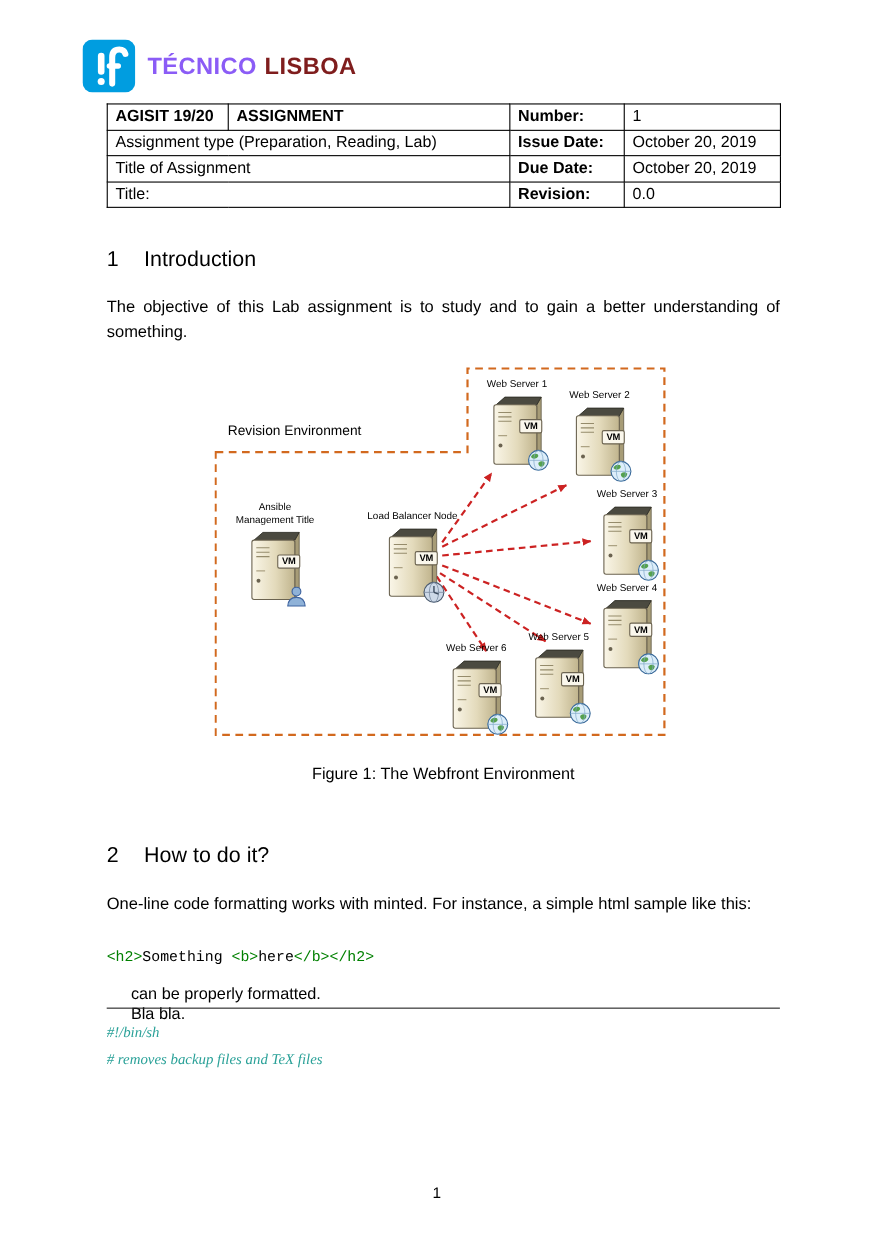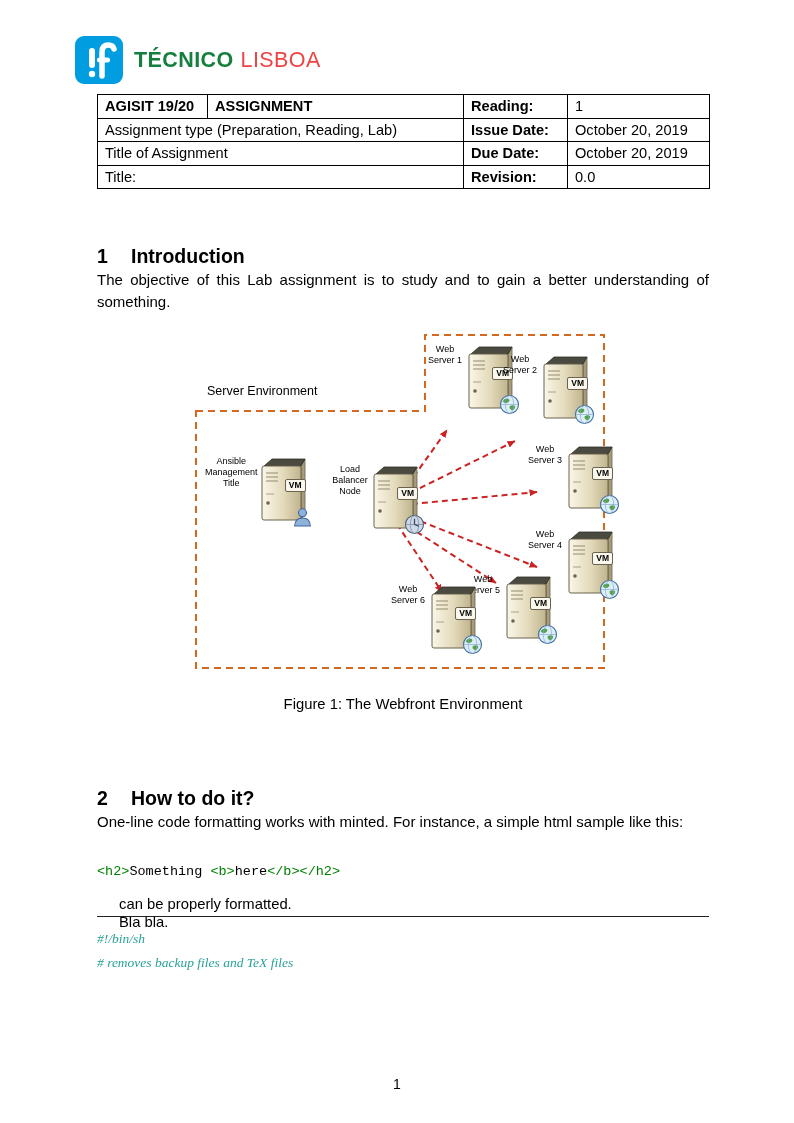--- a/index.html
+++ b/index.html
@@ -2,41 +2,41 @@
 <html style="--tecnico-blue: #009de0; --env-border: #d2691e; --arrow-red: #cc2222; --tag-green: #008000; --comment-teal: #2aa198;"><head>
 <meta charset="utf-8">
 <style>
   html,body{margin:0;padding:0;background:#fff;}
   .page{position:relative;width:794px;height:1123px;background:#fff;font-family:"Liberation Sans",sans-serif;color:#000;overflow:hidden;}
 
   
   .logo-row{position:absolute;left:75px;top:36px;display:flex;align-items:center;gap:11px;}
   .logo-mark{width:48px;height:48px;display:block;}
   .brand{font-size:21.5px;letter-spacing:.4px;display:flex;gap:7px;align-items:baseline;}
-  .brand-primary{font-weight:bold;color:#15803d;}
-  .brand-secondary{font-weight:normal;color:#ef4444;}
+  .brand-primary{font-weight:bold;color:#8b5cf6;}
+  .brand-secondary{font-weight:bold;color:#7f1d1d;}
 
   
   .header-table{position:absolute;left:97px;top:94px;width:612px;border-collapse:collapse;font-size:14.6px;table-layout:fixed;}
   .header-table td{border:1px solid #000;padding:1px 7px;height:20.5px;overflow:hidden;white-space:nowrap;}
   .b{font-weight:bold;}
 
   
-  .sec-heading{position:absolute;left:97px;font-size:19.5px;font-weight:bold;margin-top:20px;}
+  .sec-heading{position:absolute;left:97px;font-size:19.5px;font-weight:normal;}
   .sec-num{display:inline-block;min-width:34px;}
   .para{position:absolute;left:97px;width:612px;font-size:15px;line-height:21.5px;text-align:justify;}
 
   
   .figure{position:absolute;left:195px;top:330px;width:415px;height:340px;}
   .fig-svg{position:absolute;left:0;top:0;width:415px;height:340px;}
   .env-outline{fill:none;stroke:var(--env-border,#d2691e);stroke-width:2;stroke-dasharray:7 5;}
   .arrow{stroke:var(--arrow-red,#cc2222);stroke-width:2;stroke-dasharray:6 4;fill:none;}
   .arrow-head{fill:var(--arrow-red,#cc2222);stroke:none;}
   .env-label{position:absolute;left:12px;top:54px;font-size:12.5px;}
-  .fig-node{position:absolute;width:90px;display:flex;flex-direction:row;align-items:flex-start;}
+  .fig-node{position:absolute;width:90px;display:flex;flex-direction:column;align-items:center;}
   .fig-label{font-size:9px;text-align:center;line-height:11px;margin-bottom:3px;}
   .server{position:relative;width:50px;height:68px;}
   .server-svg{display:block;width:50px;height:68px;}
   .vm-badge{position:absolute;right:2px;top:23px;background:#faf7ec;border:1px solid #6b6350;font-size:8.5px;font-weight:bold;padding:0 3px;line-height:11px;border-radius:2px;}
   .overlay-icon{position:absolute;right:-5px;bottom:-3px;width:21px;height:21px;}
   .fig-caption{position:absolute;left:97px;top:696px;width:612px;text-align:center;font-size:14.8px;}
 
   
   .inline-code{position:absolute;left:97px;top:864px;font-family:"Liberation Mono","DejaVu Sans Mono",monospace;font-size:13.5px;}
   .code-tag{color:var(--tag-green,#008000);}
@@ -107,21 +107,21 @@
     <colgroup>
         <col style="width:110px">
         <col style="width:256px">
         <col style="width:104px">
         <col style="width:142px">
       </colgroup>
     <tbody>
       <tr>
         <td class="b">AGISIT 19/20</td>
         <td class="b">ASSIGNMENT</td>
-        <td class="b">Reading:</td>
+        <td class="b">Number:</td>
         <td>1</td>
       </tr>
       <tr>
         <td colspan="2">Assignment type (Preparation, Reading, Lab)</td>
         <td class="b">Issue Date:</td>
         <td>October 20, 2019</td>
       </tr>
       <tr>
         <td colspan="2">Title of Assignment</td>
         <td class="b">Due Date:</td>
@@ -149,21 +149,21 @@
       </defs>
       <polygon class="env-outline" points="1,81 230,81 230,5 409,5 409,338 1,338"></polygon>
       <line class="arrow" x1="207" y1="163" x2="252" y2="100" marker-end="url(#ah)"></line>
       <line class="arrow" x1="207" y1="167" x2="320" y2="111" marker-end="url(#ah)"></line>
       <line class="arrow" x1="207" y1="175" x2="342" y2="162" marker-end="url(#ah)"></line>
       <line class="arrow" x1="207" y1="184" x2="342" y2="237" marker-end="url(#ah)"></line>
       <line class="arrow" x1="205" y1="191" x2="301" y2="253" marker-end="url(#ah)"></line>
       <line class="arrow" x1="202" y1="194" x2="247" y2="262" marker-end="url(#ah)"></line>
     </svg>
 
-    <div class="env-label">Server Environment</div>
+    <div class="env-label">Revision Environment</div>
 
     <div class="fig-node" style="left:10px;top:126px;">
       <div class="fig-label">
         <div>Ansible</div>
         <div>Management Title</div>
       </div>
       <div class="server">
         <svg class="server-svg" viewBox="0 0 50 68">
             <use href="#server-shape"></use>
           </svg>

